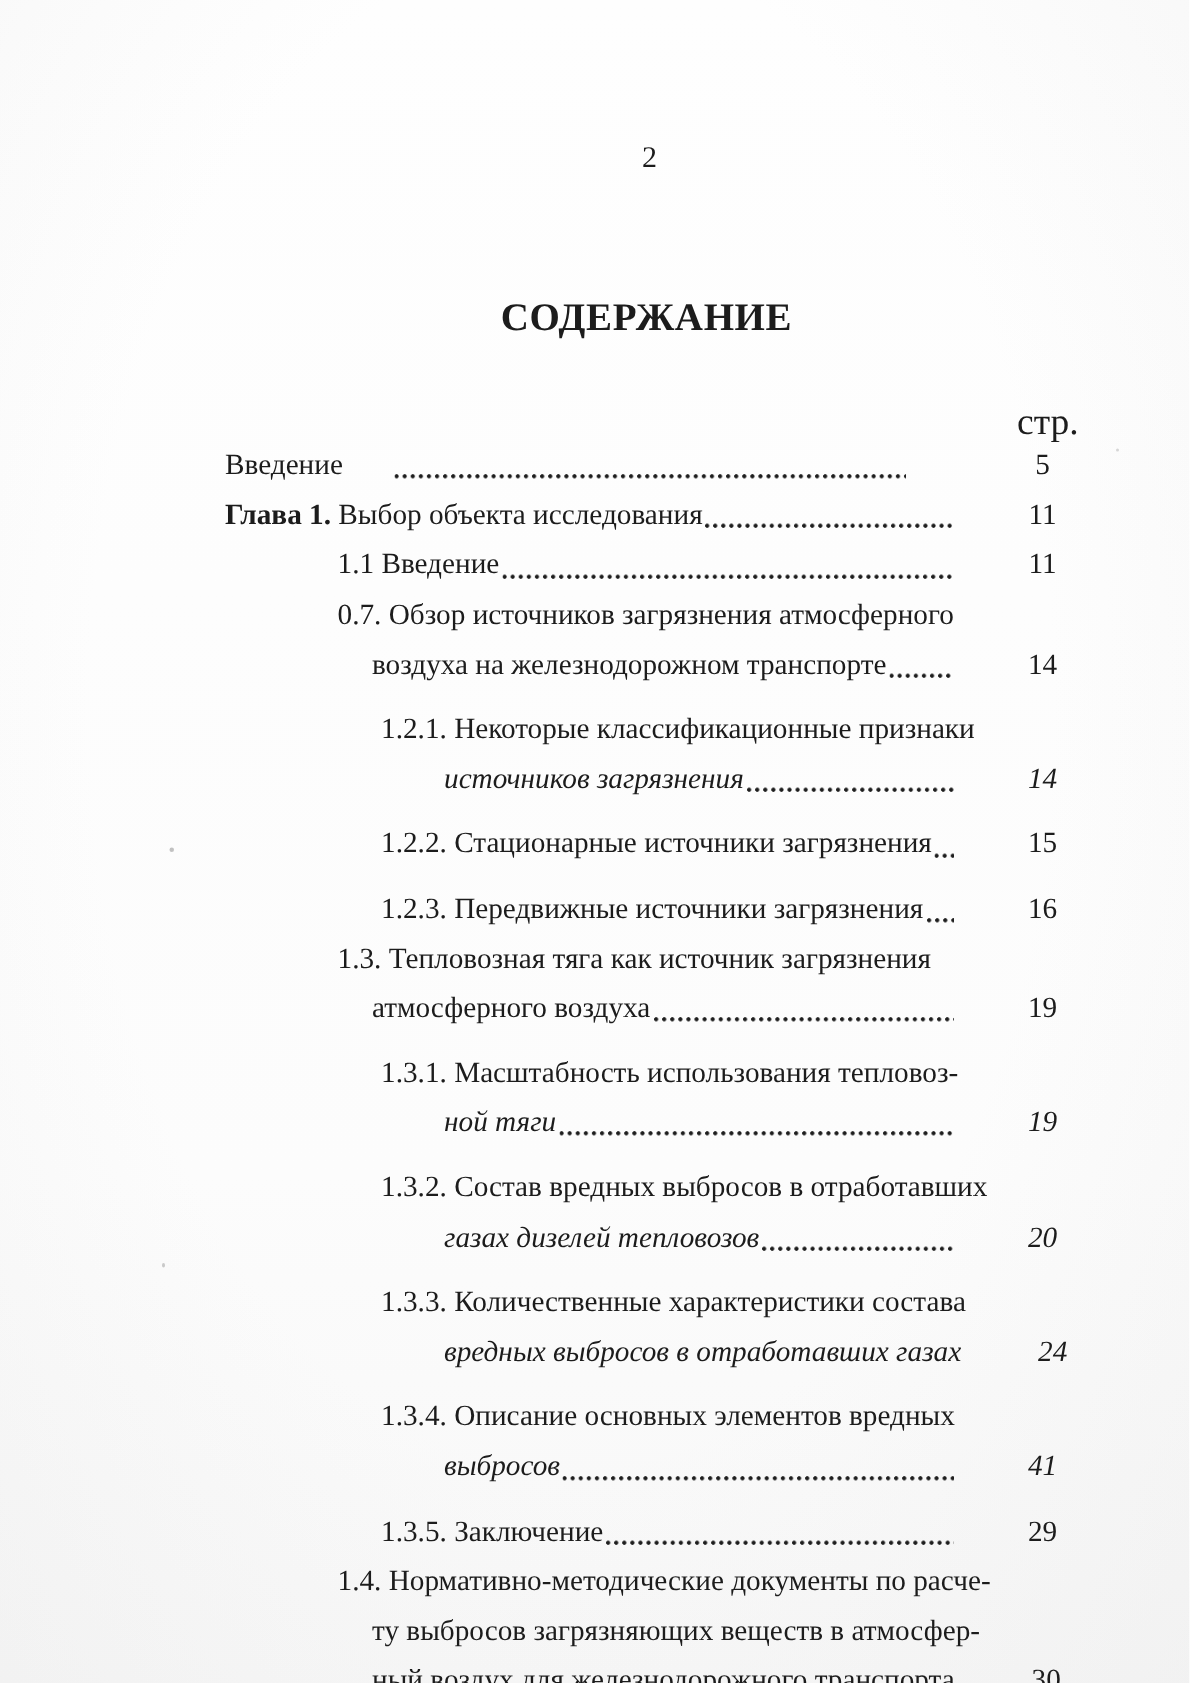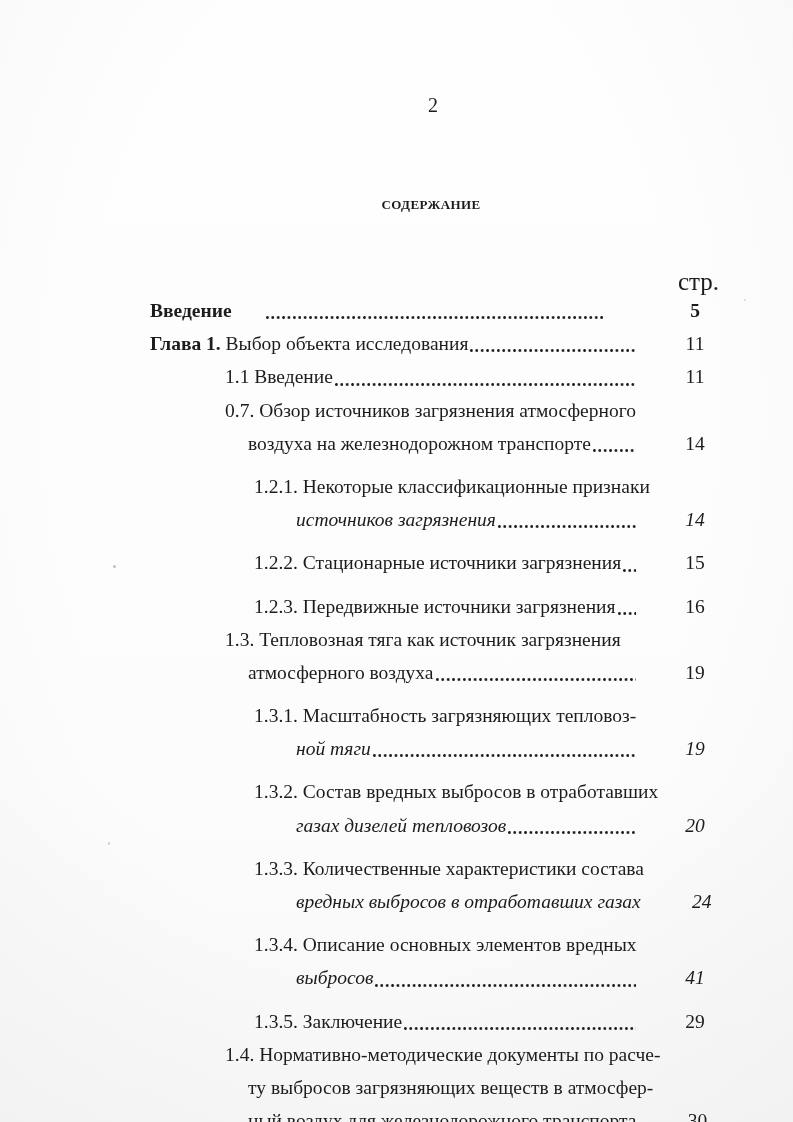--- a/index.html
+++ b/index.html
@@ -14,37 +14,37 @@
     background:
       radial-gradient(ellipse at 48% 42%, rgba(255,255,255,0) 55%, rgba(225,225,225,0.25) 100%),
       linear-gradient(180deg, #fefefe 0%, #fcfcfc 70%, #f7f7f7 100%);
   }
   .corner-num {
     position:absolute; top:94px; left:433px; transform:translateX(-50%);
     font-size:20px;
   }
   .doc-title {
     position:absolute; top:197px; left:431px; transform:translateX(-50%);
-    margin:0; font-size:13px; font-weight:bold; letter-spacing:0.4px;
+    margin:0; font-size:26px; font-weight:bold; letter-spacing:0.4px;
     white-space:nowrap;
   }
   .col-header {
     position:absolute; top:268px; left:678px;
     font-size:25px;
   }
   .toc {
     position:absolute; top:294px; left:0; width:750px;
     font-size:19.5px;
   }
   .row {
     display:flex; align-items:baseline;
     height:33.2px; line-height:33.2px;
     white-space:pre;
   }
-  .row.bold { font-weight:bold;gap:32px; }
+  .row.bold { font-weight:normal;gap:32px; }
   .ind1 { padding-left:150px; }
   .ind2 { padding-left:225px; }
   .ind3 { padding-left:248px; }
   .ind4 { padding-left:254px;margin-top:10px; }
   .ind5 { padding-left:296px;font-style:italic; }
   .text { flex:0 0 auto; }
   .leader {
     flex:1 1 auto; align-self:stretch; position:relative;
     margin:0 4px 0 2px; min-width:0;
   }
@@ -71,21 +71,21 @@
       <div class="row ind1"><span class="text"><b>Глава 1.</b> Выбор объекта исследования</span><span class="leader"></span><span class="page">11</span></div>
       <div class="row ind2"><span class="text">1.1 Введение</span><span class="leader"></span><span class="page">11</span></div>
       <div class="row ind2"><span class="text">0.7. Обзор источников загрязнения атмосферного</span></div>
       <div class="row ind3"><span class="text">воздуха на железнодорожном транспорте</span><span class="leader"></span><span class="page">14</span></div>
       <div class="row ind4"><span class="text">1.2.1. Некоторые классификационные признаки</span></div>
       <div class="row ind5"><span class="text">источников загрязнения</span><span class="leader"></span><span class="page">14</span></div>
       <div class="row ind4"><span class="text">1.2.2. Стационарные источники загрязнения</span><span class="leader"></span><span class="page">15</span></div>
       <div class="row ind4"><span class="text">1.2.3. Передвижные источники загрязнения</span><span class="leader"></span><span class="page">16</span></div>
       <div class="row ind2"><span class="text">1.3. Тепловозная тяга как источник загрязнения</span></div>
       <div class="row ind3"><span class="text">атмосферного воздуха</span><span class="leader"></span><span class="page">19</span></div>
-      <div class="row ind4"><span class="text">1.3.1. Масштабность загрязняющих тепловоз-</span></div>
+      <div class="row ind4"><span class="text">1.3.1. Масштабность использования тепловоз-</span></div>
       <div class="row ind5"><span class="text">ной тяги</span><span class="leader"></span><span class="page">19</span></div>
       <div class="row ind4"><span class="text">1.3.2. Состав вредных выбросов в отработавших</span></div>
       <div class="row ind5"><span class="text">газах дизелей тепловозов</span><span class="leader"></span><span class="page">20</span></div>
       <div class="row ind4"><span class="text">1.3.3. Количественные характеристики состава</span></div>
       <div class="row ind5"><span class="text">вредных выбросов в отработавших газах</span><span class="leader"></span><span class="page">24</span></div>
       <div class="row ind4"><span class="text">1.3.4. Описание основных элементов вредных</span></div>
       <div class="row ind5"><span class="text">выбросов</span><span class="leader"></span><span class="page">41</span></div>
       <div class="row ind4"><span class="text">1.3.5. Заключение</span><span class="leader"></span><span class="page">29</span></div>
       <div class="row ind2"><span class="text">1.4. Нормативно-методические документы по расче-</span></div>
       <div class="row ind3"><span class="text">ту выбросов загрязняющих веществ в атмосфер-</span></div>

